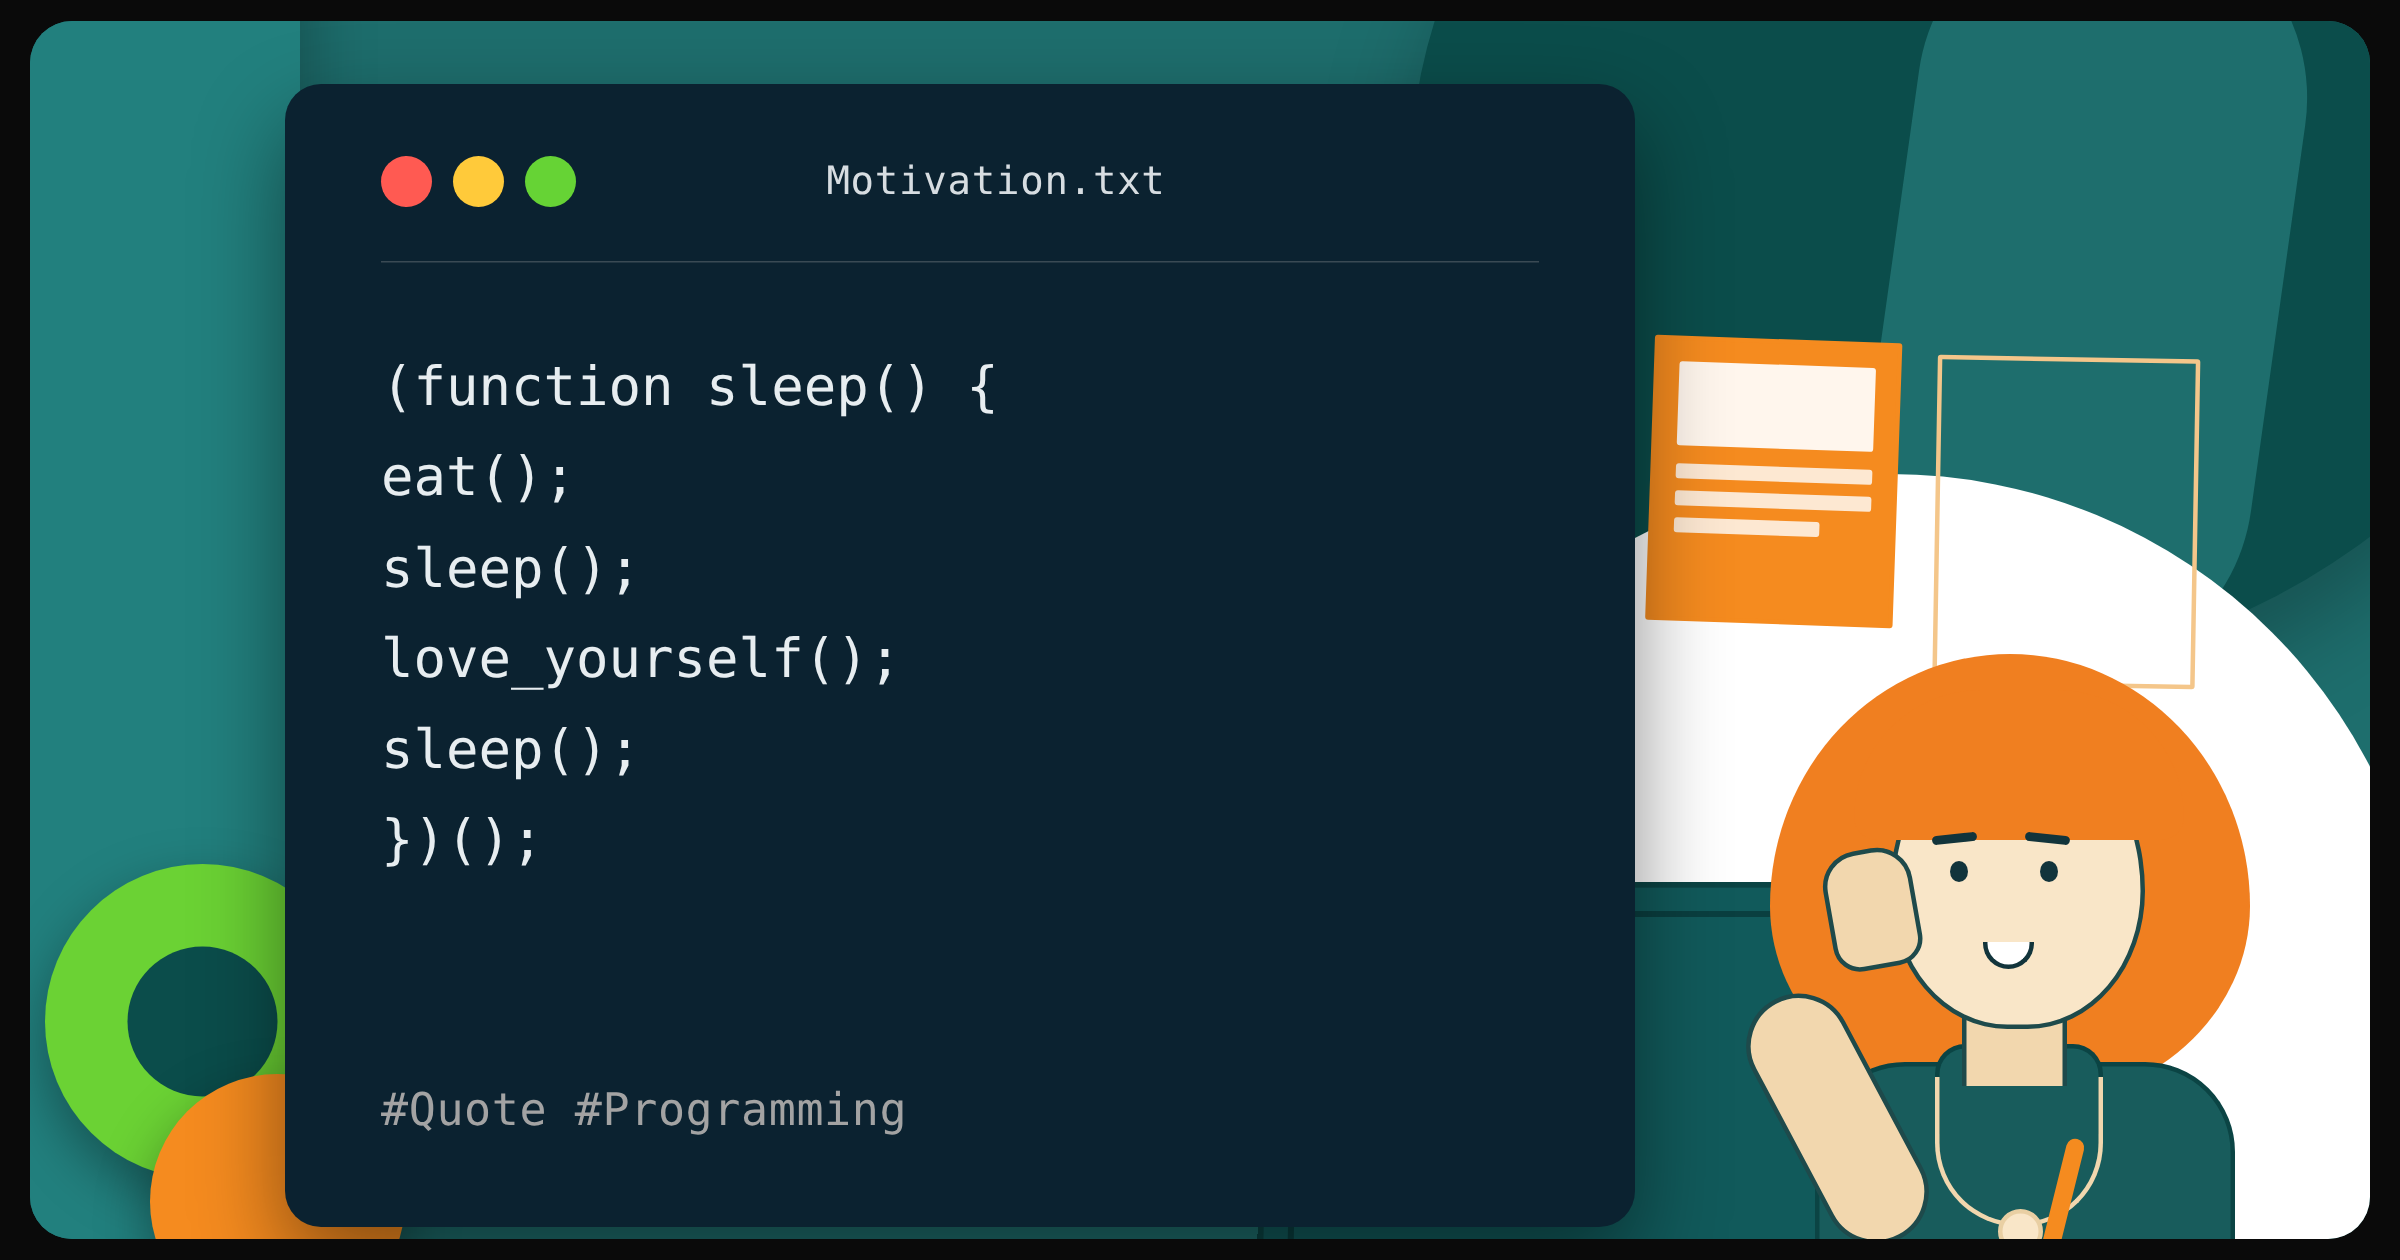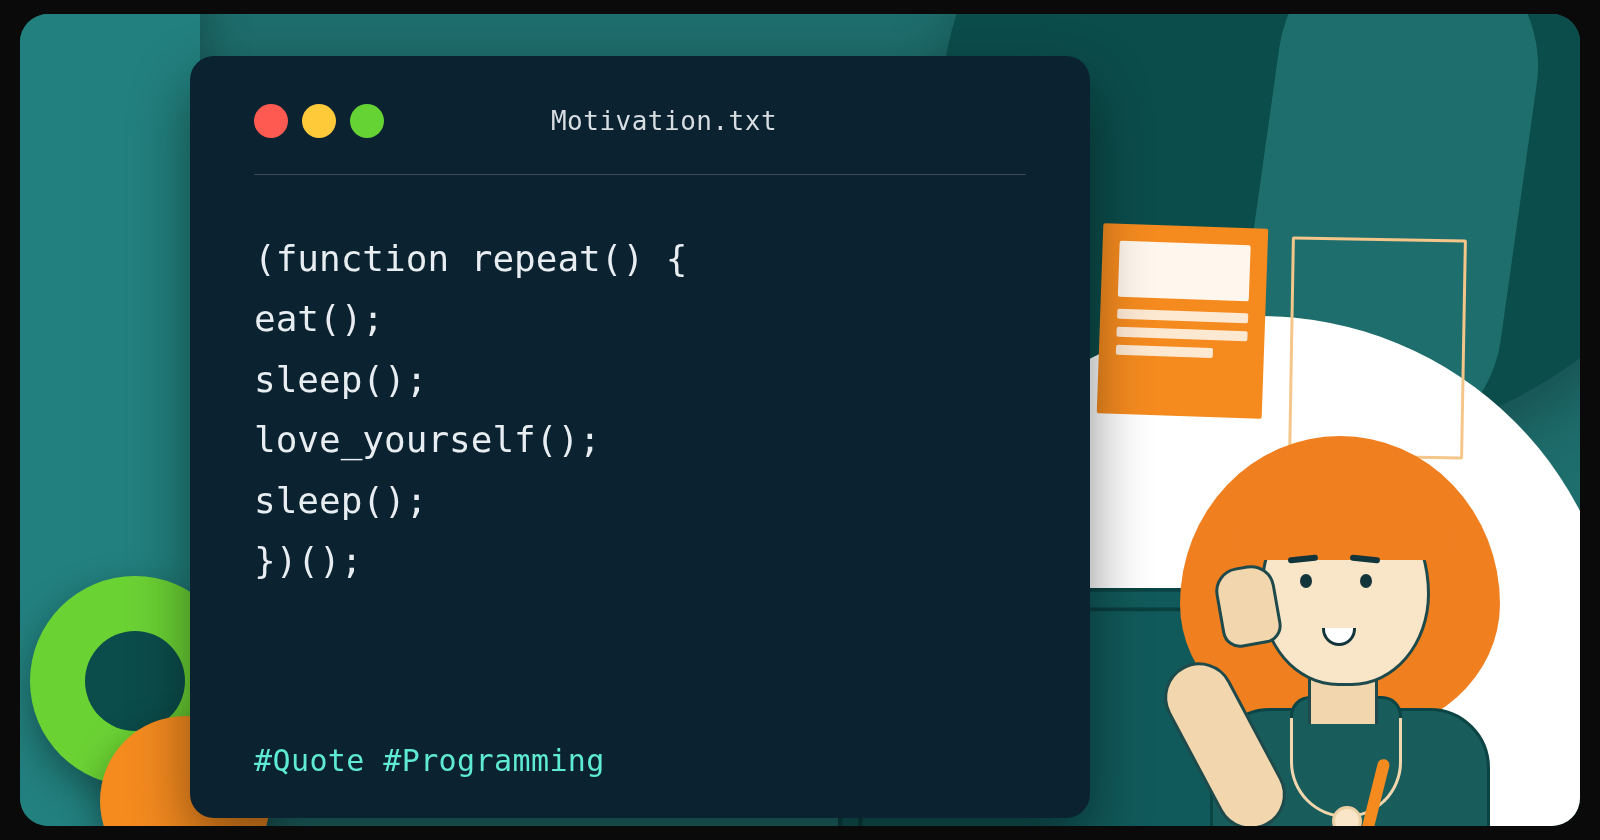--- a/index.html
+++ b/index.html
@@ -192,21 +192,21 @@
     transform: rotate(14deg);
   }
 
   
   .editor {
     position: absolute;
     top: 42px; left: 170px;
     width: 900px; height: 762px;
     background: #0b2230;
     border-radius: 24px;
-    padding: 48px 64px 40px 64px;
+    padding: 48px 64px 60px 64px;
     box-shadow: 0 26px 60px rgba(0,0,0,.45);
     display: flex; flex-direction: column;
   }
   .editor-header {
     display: flex; align-items: center;
     padding-bottom: 36px;
     border-bottom: 1px solid #3a4a54;
   }
   .traffic { display: flex; gap: 14px; }
   .dot { width: 34px; height: 34px; border-radius: 50%; }
@@ -222,21 +222,21 @@
   .code {
     margin-top: 54px;
     color: #e7edf0;
     font-size: 36px;
     line-height: 1.68;
     white-space: pre;
     font-weight: 500;
   }
   .hashtags {
     margin-top: auto;
-    color: #5eead4;
+    color: #a3a3a3;
     font-size: 30px;
     letter-spacing: .4px;
   }
 </style>
 </head>
 <body>
 
 <div class="canvas">
 
   <div class="bg-shape bg-left-block"></div>
@@ -314,21 +314,21 @@
     <div class="editor-header">
       <div class="traffic">
         <span class="dot red"></span>
         <span class="dot yellow"></span>
         <span class="dot green"></span>
       </div>
       <div class="filename">Motivation.txt</div>
       <div style="width:82px"></div>
     </div>
 
-    <pre class="code"><span>(function repeat() {</span>
+    <pre class="code"><span>(function sleep() {</span>
 <span>eat();</span>
 <span>sleep();</span>
 <span>love_yourself();</span>
 <span>sleep();</span>
 <span>})();</span></pre>
 
     <div class="hashtags">#Quote #Programming</div>
   </div>
 
 </div>

